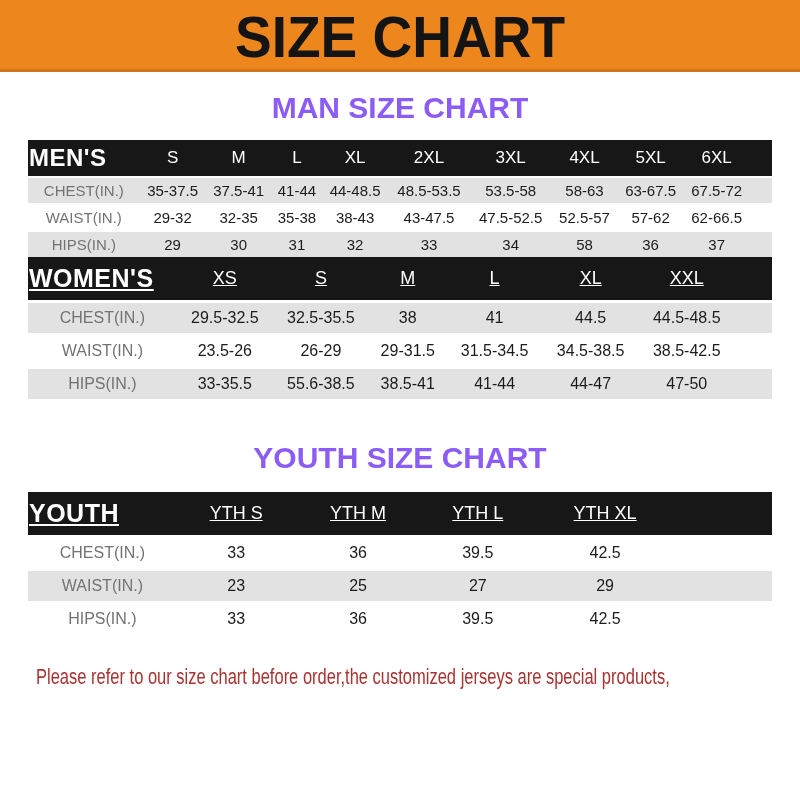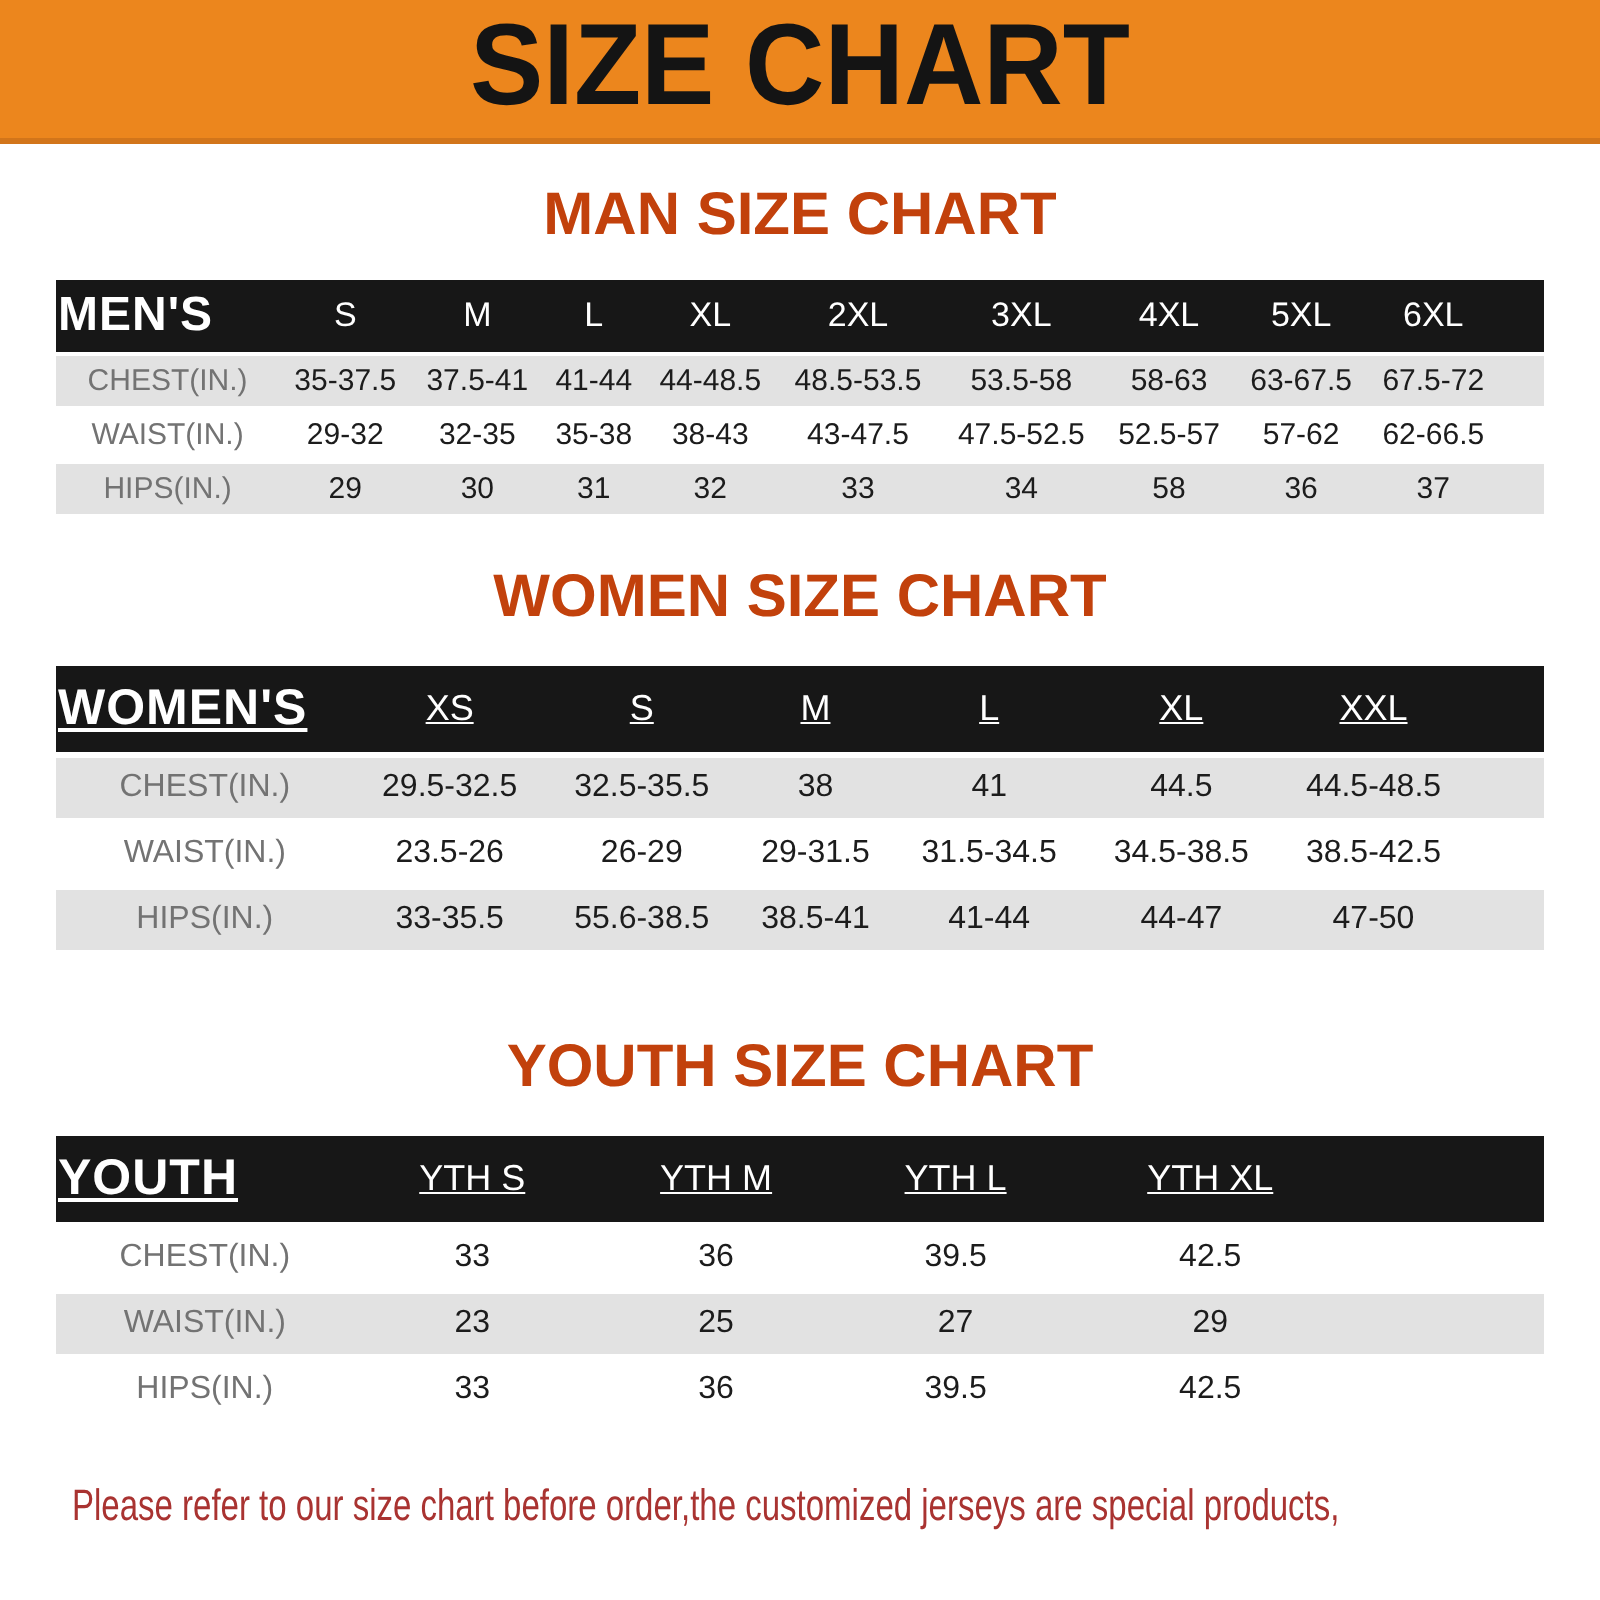--- a/index.html
+++ b/index.html
@@ -16,35 +16,35 @@
     width:800px;height:800px;overflow:hidden;
     background:#FFFFFF;
     font-family:"Liberation Sans", sans-serif;
     color:var(--ink);
   }
   
   .banner{
     height:69px;
     background:var(--banner-bg);
     border-bottom:3px solid var(--banner-edge);
-    display:flex;align-items:flex-start;justify-content:center;
+    display:flex;align-items:flex-end;justify-content:center;
   }
   .banner-title{
     font-size:55px;
     font-weight:bold;
     letter-spacing:0px;
     color:#141414;
     transform:scaleY(1.05);
   }
   
   .section-heading{
     text-align:center;
     font-size:30px;
     font-weight:bold;
-    color:#c2410c;
+    color:#8b5cf6;
     margin:0;
     letter-spacing:0px;
   }
   .men  .section-heading{margin:19px 0 15px;}
   .women .section-heading{margin:25px 0 17px;}
   .youth .section-heading{margin:42px 12px 17px;}
   
   table.size-table{
     width:744px;
     margin:0 28px;
@@ -160,21 +160,20 @@
             <td>34</td>
             <td>58</td>
             <td>36</td>
             <td>37</td>
             <td class="spacer"></td>
           </tr>
         </tbody>
       </table>
     </section>
     <section class="chart-section women">
-      <h2 class="section-heading">WOMEN SIZE CHART</h2>
       <table class="size-table">
         <thead>
           <tr>
             <th class="corner">WOMEN'S</th>
             <th class="col-head">XS</th>
             <th class="col-head">S</th>
             <th class="col-head">M</th>
             <th class="col-head">L</th>
             <th class="col-head">XL</th>
             <th class="col-head">XXL</th>

